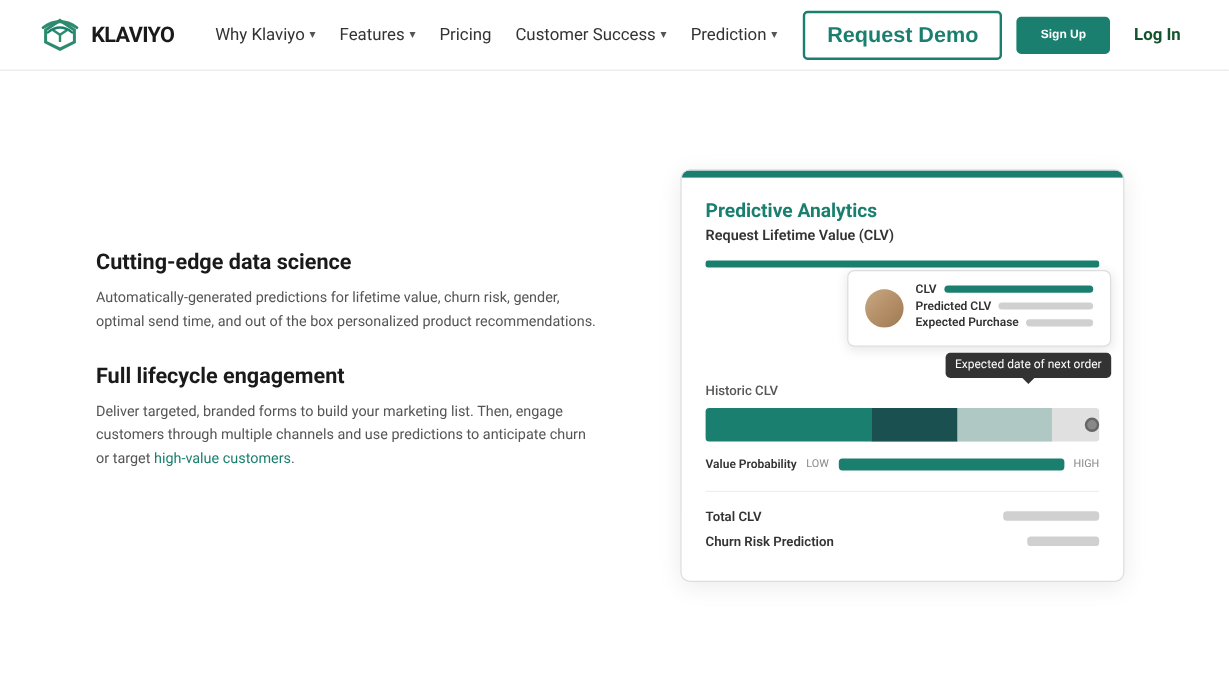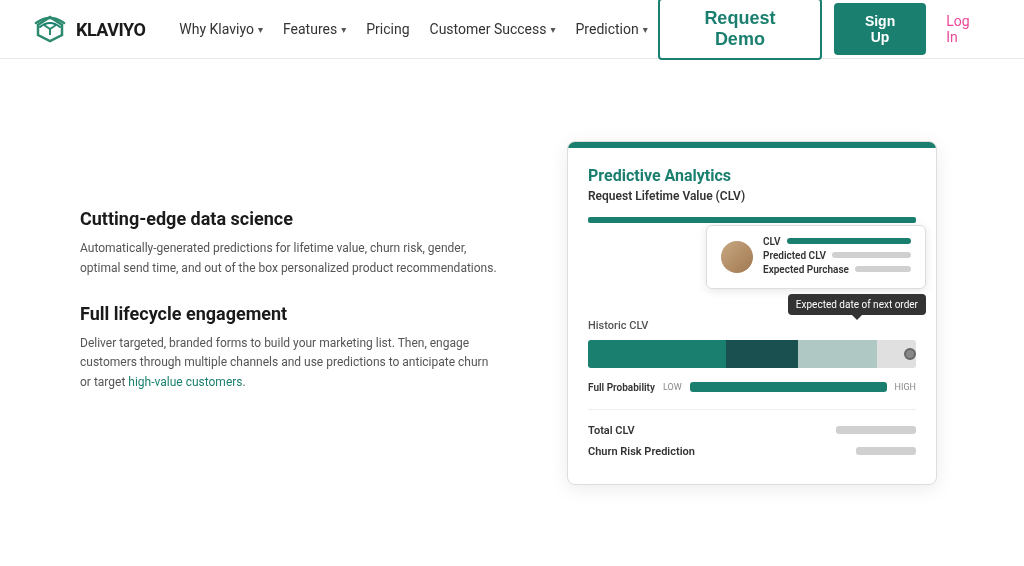--- a/index.html
+++ b/index.html
@@ -21,23 +21,23 @@
       cursor: pointer; border-radius: 4px; white-space: nowrap;
     }
     .nav-item .chevron { font-size: 10px; color: #555; }
     .nav-buttons { display: flex; align-items: center; gap: 12px; }
     .btn-request {
       padding: 8px 18px; border: 2px solid #1a7f6e; border-radius: 4px;
       color: #1a7f6e; font-size: 18px; font-weight: 600; cursor: pointer; background: #fff;
     }
     .btn-signup {
       padding: 8px 18px; border: 2px solid #1a7f6e; border-radius: 4px;
-      background: #1a7f6e; color: #fff; font-size: 14px; font-weight: 600; cursor: pointer;
-    }
-    .btn-login { font-size: 14px; color: #ec4899; cursor: pointer; padding: 6px 8px; }
+      background: #1a7f6e; color: #fff; font-size: 10px; font-weight: 600; cursor: pointer;
+    }
+    .btn-login { font-size: 14px; color: #14532d; cursor: pointer; padding: 6px 8px; font-weight: bold; }
 
     
     .main-content {
       display: flex; height: calc(566px - 59px);
       padding: 40px 80px 40px 80px; gap: 60px; align-items: center;
     }
 
     
     .left-col { flex: 0 0 420px; }
     .section-title { font-size: 18px; font-weight: 700; color: #1a1a1a; margin-bottom: 10px; }
@@ -210,21 +210,21 @@
 
                 <div class="tooltip-box" style="position:absolute; right:-10px; top:-46px;">
                   <span>Expected date of next order</span>
                 </div>
               </div>
             </div>
           </div>
         </div>
 
         <div class="churn-section">
-          <span class="churn-label">Full Probability</span>
+          <span class="churn-label">Value Probability</span>
           <span class="low-label">LOW</span>
           <div class="churn-bar-wrap">
             <div class="churn-bar"></div>
           </div>
           <span class="high-label">HIGH</span>
         </div>
 
         <hr class="card-divider">
 
         <div class="bottom-stats">

